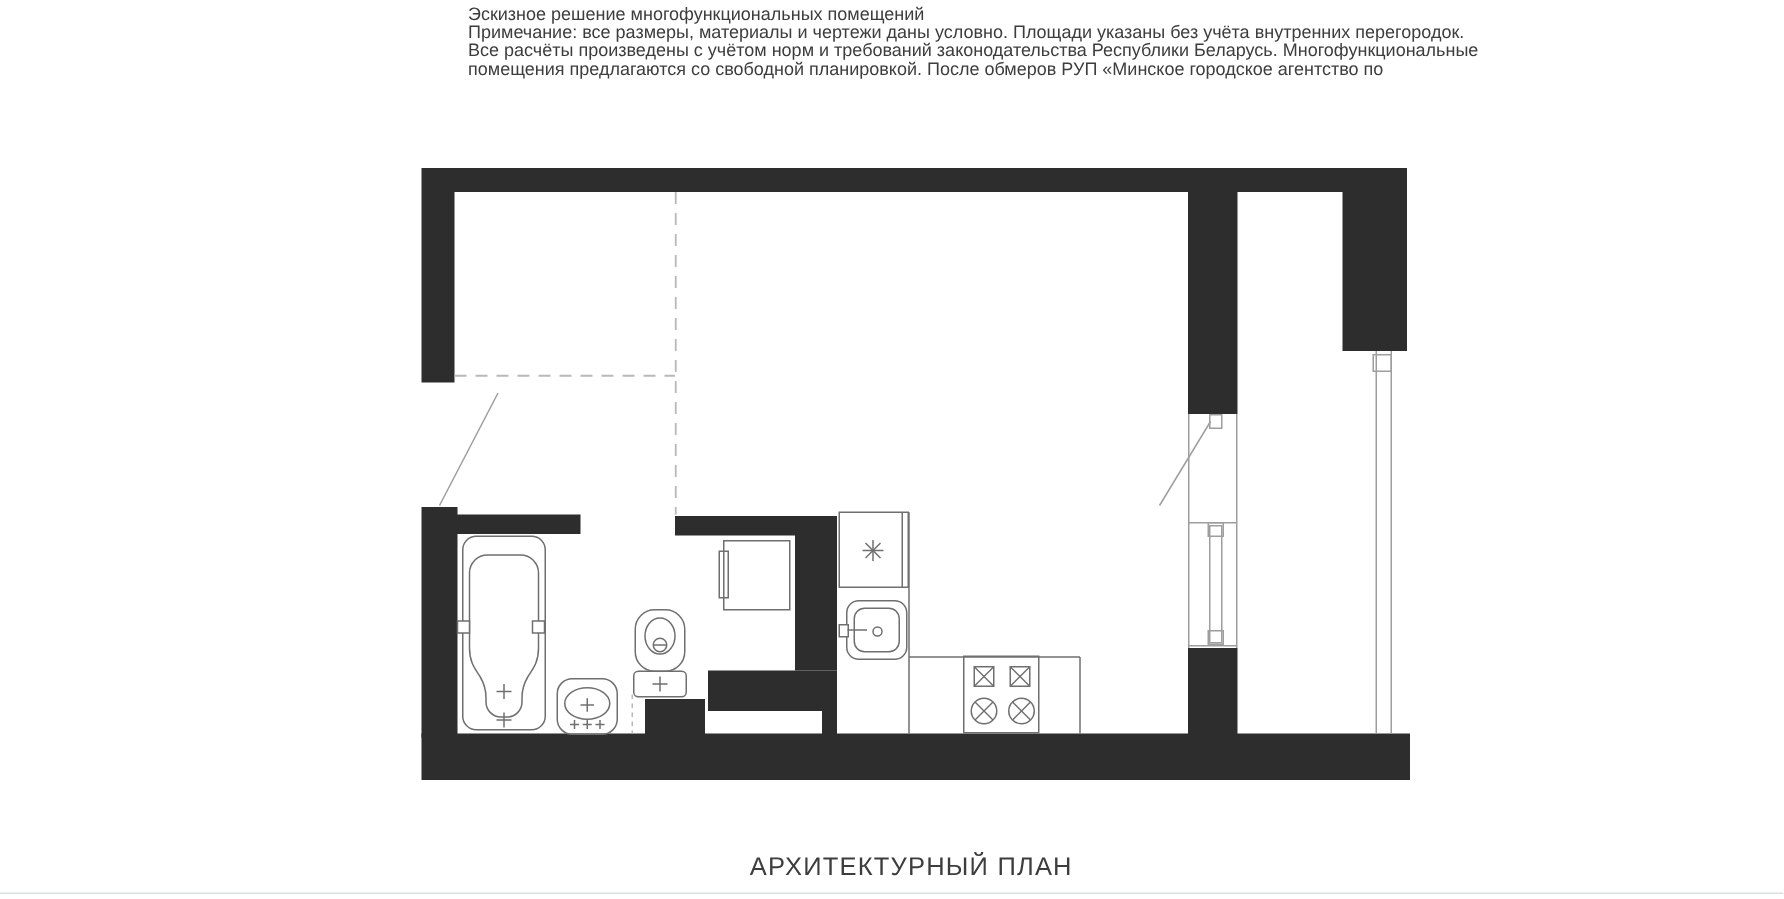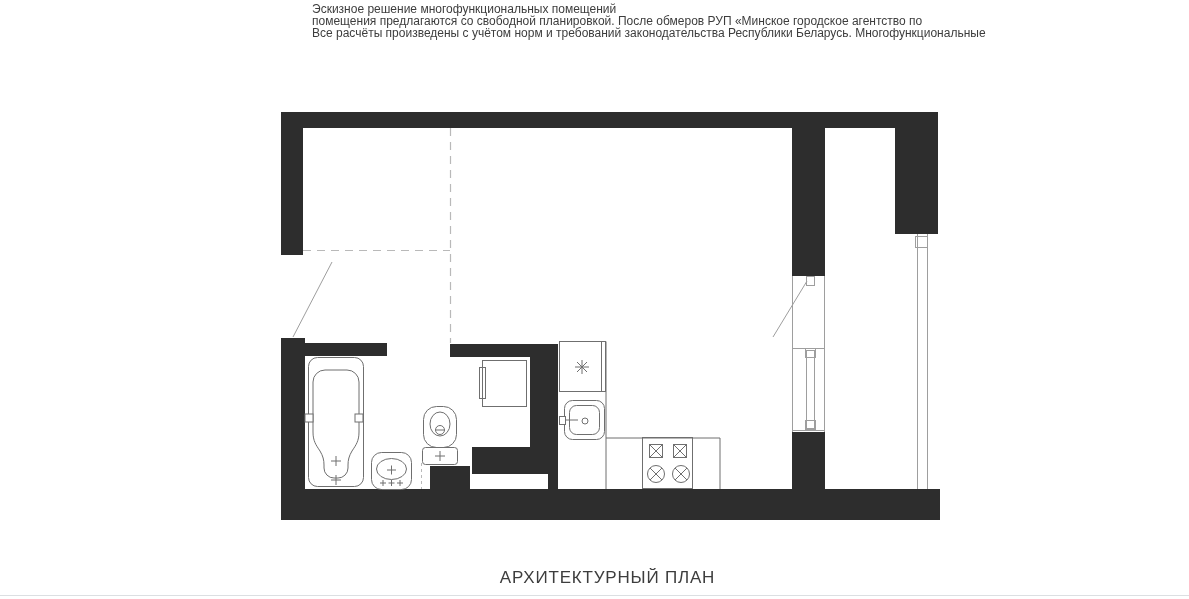--- a/index.html
+++ b/index.html
@@ -22,22 +22,23 @@
   .divider{
     position:absolute;left:0;right:0;top:595px;height:1px;
     background:var(--c-divider,#dcdfe2);
   }
 </style>
 </head>
 <body>
 
 <div class="header-note">
   <div>Эскизное решение многофункциональных помещений</div>
+  <div>Примечание: все размеры, материалы и чертежи даны условно. Площади указаны без учёта внутренних перегородок.</div>
+  <div>Все расчёты произведены с учётом норм и требований законодательства Республики Беларусь. Многофункциональные</div>
   <div>помещения предлагаются со свободной планировкой. После обмеров РУП «Минское городское агентство по</div>
-  <div>Все расчёты произведены с учётом норм и требований законодательства Республики Беларусь. Многофункциональные</div>
 </div>
 
 <svg class="plan-svg" width="1189" height="599" viewBox="0 0 1189 599">
 
   <g fill="var(--c-wall)" stroke="none">
     <rect x="283" y="112" width="655" height="16"></rect>
     <rect x="281" y="112" width="22" height="143"></rect>
     <rect x="281" y="338" width="24" height="154"></rect>
     <rect x="300" y="343" width="87" height="13"></rect>
     <rect x="450" y="344" width="108" height="13"></rect>

